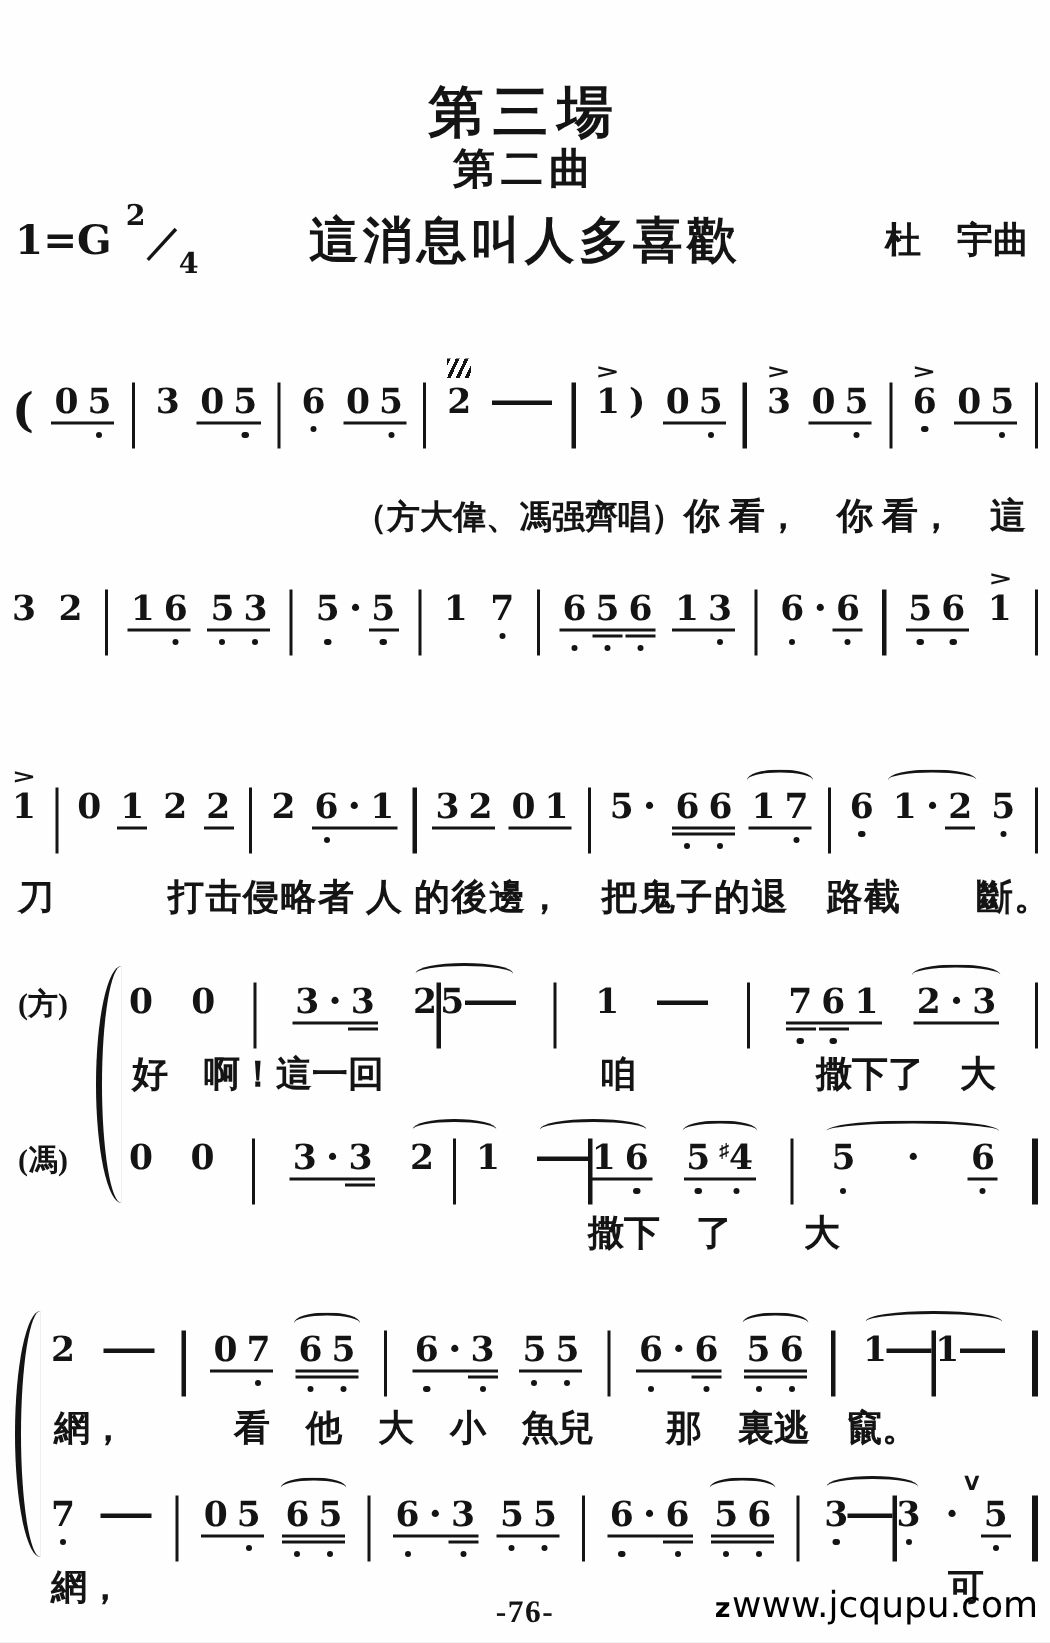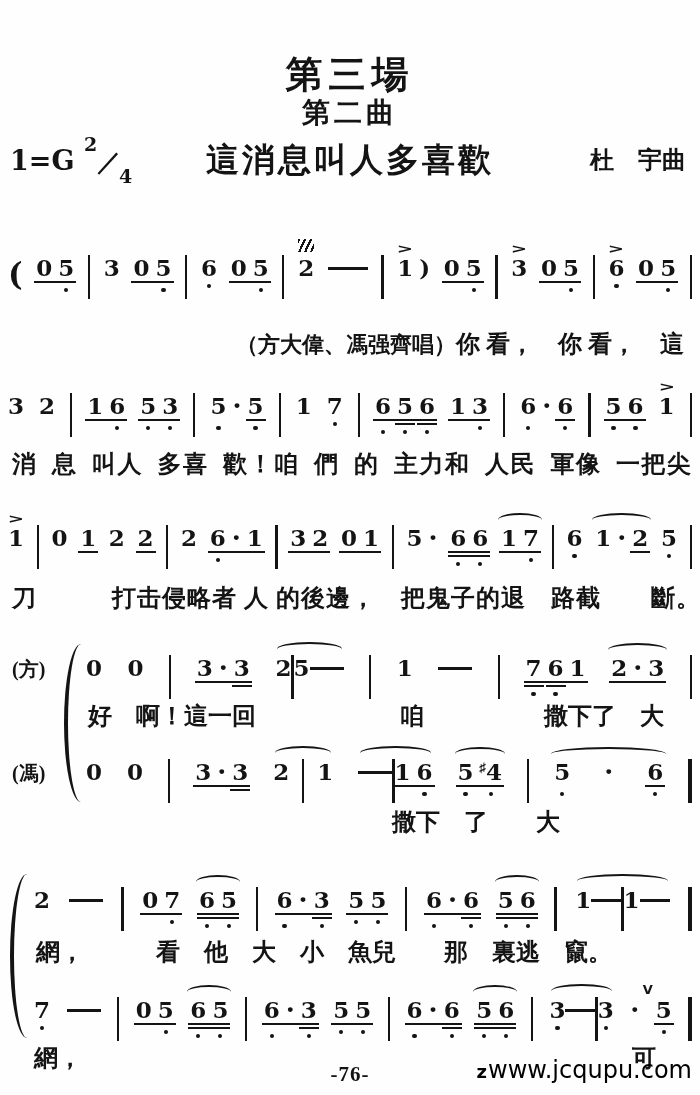--- a/index.html
+++ b/index.html
@@ -238,21 +238,20 @@
           <span class="ncell"><span class="num">6</span><span class="dots" style="top: 32px;">
               <span class="dot"></span>
             </span></span>
           <span class="gline" style="top: 25px;"></span>
         </span>
         <span class="grp">
           <span class="ncell"><span class="num">1</span><span class="accent">&gt;</span></span>
         </span>
         <span class="bar"></span>
       </div>
-      <div class="lyr l2"><span>消 息 叫人 多喜 歡！咱 們 的 主力和 人民 軍像 一把尖</span></div>
     </div>
   <div class="sys" id="s3">
       <div class="noterow">
         <span class="grp">
           <span class="ncell"><span class="num">1</span><span class="accent">&gt;</span></span>
         </span>
         <span class="bar"></span>
         <span class="grp">
           <span class="ncell"><span class="num">0</span></span>
         </span>

